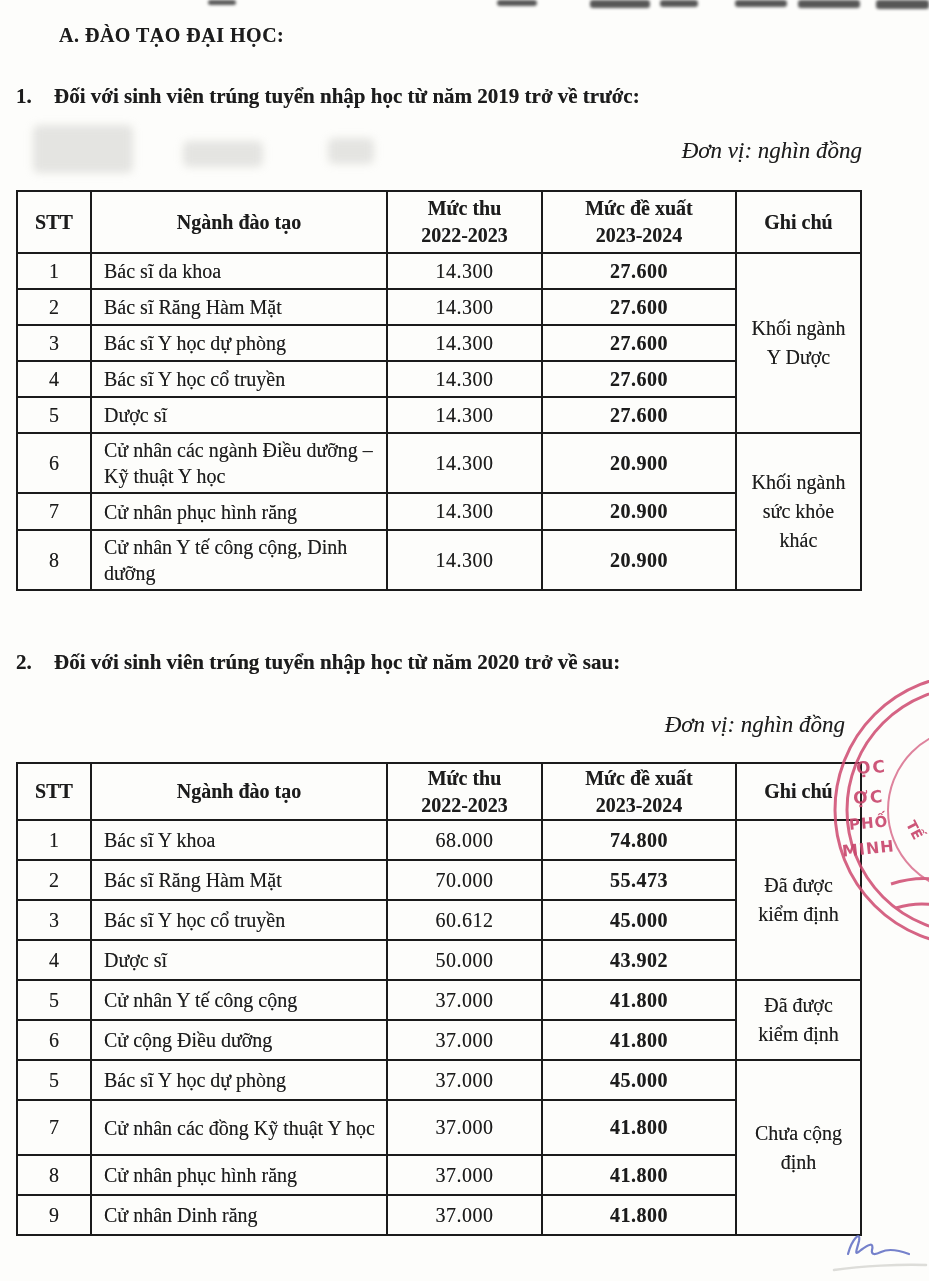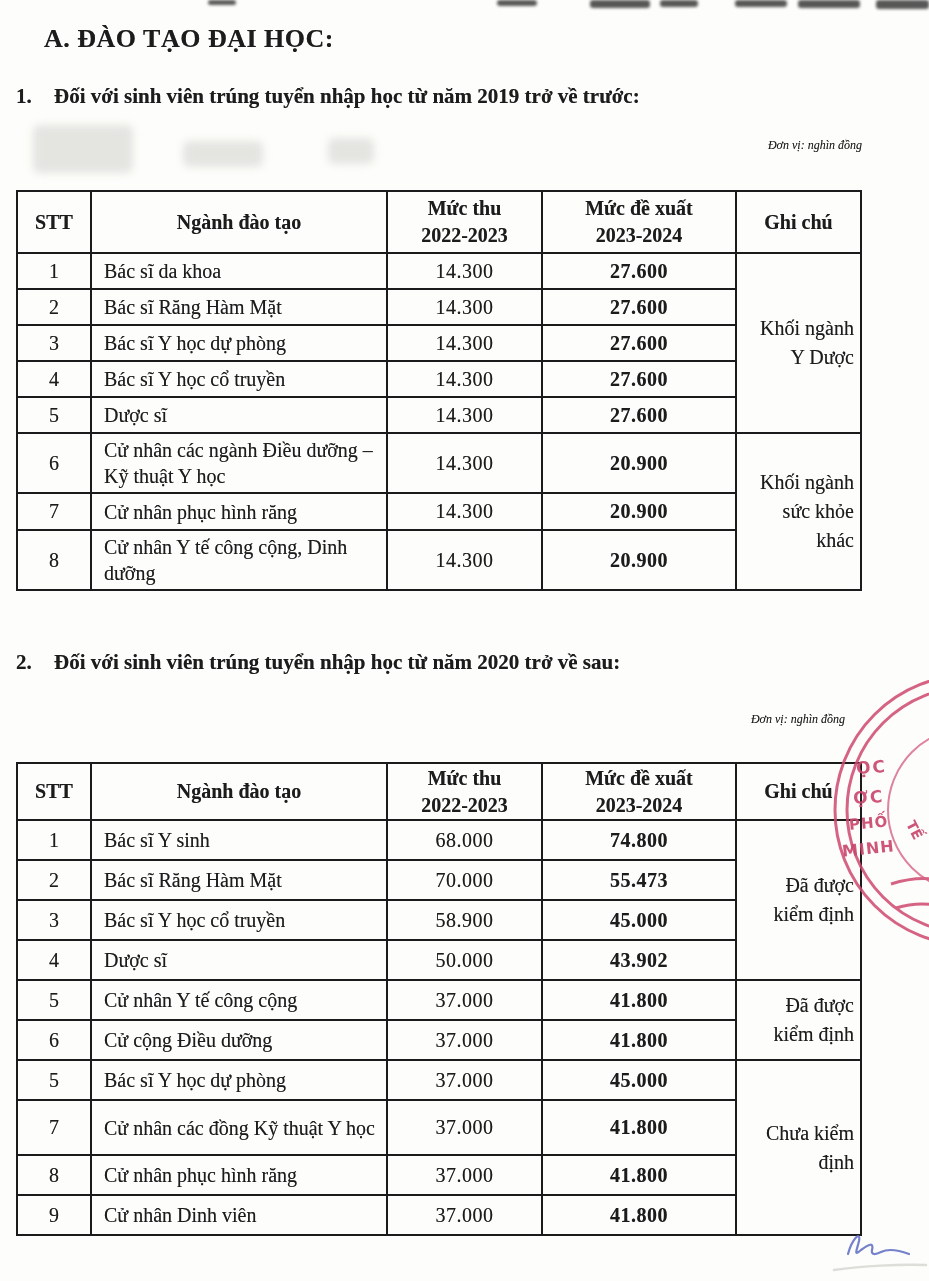--- a/index.html
+++ b/index.html
@@ -9,34 +9,34 @@
     font-family:"Liberation Serif","DejaVu Serif",serif;
     color:#1c1c1c;
   }
   
   .smudge{position:absolute;top:0;background:#2e2e2e;border-radius:3px;
     filter:blur(1.5px);opacity:.8;}
   
   .blob{position:absolute;background:rgba(172,172,164,.30);border-radius:6px;filter:blur(4px);}
 
   .title{
-    position:absolute;left:44px;top:24px;
-    font-size:26px;font-weight:bold;letter-spacing:.5px;
+    position:absolute;left:59px;top:24px;
+    font-size:20px;font-weight:bold;letter-spacing:.5px;
     text-shadow:0 0 .5px rgba(30,30,30,.55);
   }
   .heading{
     position:absolute;left:16px;display:flex;
     font-size:21px;font-weight:bold;
     text-shadow:0 0 .5px rgba(30,30,30,.55);
   }
   .heading .hnum{width:38px;}
   .h1pos{top:84px;}
   .h2pos{top:650px;}
   .unit{
-    position:absolute;font-size:12px;font-style:italic;
+    position:absolute;font-size:23px;font-style:italic;
     text-shadow:0 0 .4px rgba(30,30,30,.4);
   }
   .u1{right:67px;top:138px;}
   .u2{right:84px;top:712px;}
 
   table.doc-table{
     position:absolute;left:16px;border-collapse:collapse;table-layout:fixed;
     width:844px;
   }
   .t1{top:190px;}
@@ -52,21 +52,21 @@
   .hh2{height:57px;}
   .h36{height:36px;}
   .h37{height:37px;}
   .h40{height:40px;}
   .h55{height:55px;}
   .h60{height:60px;}
   td.c-stt{text-align:center;}
   td.c-major{text-align:left;padding:2px 8px 2px 12px;line-height:1.3;}
   td.c-fee{text-align:center;letter-spacing:.5px;margin-left:32px;}
   td.c-fee.bold{font-weight:bold;}
-  td.c-note{text-align:right;line-height:1.45;padding:2px 6px;}
+  td.c-note{text-align:center;line-height:1.45;padding:2px 6px;}
 
   
   .stamp{position:absolute;left:0;top:0;width:929px;height:1281px;pointer-events:none;}
   .stamp svg{position:absolute;left:800px;top:655px;}
   .stamp-frag{
     position:absolute;color:#c9486e;font-family:"DejaVu Sans","Liberation Sans",sans-serif;
     font-weight:bold;opacity:.92;white-space:nowrap;
   }
   .f1{left:856px;top:757px;font-size:17px;letter-spacing:2px;transform:rotate(-4deg);}
   .f2{left:853px;top:787px;font-size:17px;letter-spacing:2px;transform:rotate(-4deg);}
@@ -189,35 +189,35 @@
     <tbody>
         <tr class="hh2">
       <th>STT</th>
       <th>Ngành đào tạo</th>
       <th><span>Mức thu</span><br><span>2022-2023</span></th>
       <th><span>Mức đề xuất</span><br><span>2023-2024</span></th>
       <th>Ghi chú</th>
     </tr>
     <tr class="h40">
       <td class="c-stt">1</td>
-      <td class="c-major">Bác sĩ Y sinh</td>
+      <td class="c-major">Bác sĩ Y khoa</td>
       <td class="c-fee">68.000</td>
       <td class="c-fee bold">74.800</td>
       <td class="c-note" rowspan="4">Đã được kiểm định</td>
     </tr>
     <tr class="h40">
       <td class="c-stt">2</td>
       <td class="c-major">Bác sĩ Răng Hàm Mặt</td>
       <td class="c-fee">70.000</td>
       <td class="c-fee bold">55.473</td>
     </tr>
     <tr class="h40">
       <td class="c-stt">3</td>
       <td class="c-major">Bác sĩ Y học cổ truyền</td>
-      <td class="c-fee">58.900</td>
+      <td class="c-fee">60.612</td>
       <td class="c-fee bold">45.000</td>
     </tr>
     <tr class="h40">
       <td class="c-stt">4</td>
       <td class="c-major">Dược sĩ</td>
       <td class="c-fee">50.000</td>
       <td class="c-fee bold">43.902</td>
     </tr>
     <tr class="h40">
       <td class="c-stt">5</td>
@@ -230,37 +230,37 @@
       <td class="c-stt">6</td>
       <td class="c-major">Cử cộng Điều dưỡng</td>
       <td class="c-fee">37.000</td>
       <td class="c-fee bold">41.800</td>
     </tr>
     <tr class="h40">
       <td class="c-stt">5</td>
       <td class="c-major">Bác sĩ Y học dự phòng</td>
       <td class="c-fee">37.000</td>
       <td class="c-fee bold">45.000</td>
-      <td class="c-note" rowspan="4">Chưa kiểm định</td>
+      <td class="c-note" rowspan="4">Chưa cộng định</td>
     </tr>
     <tr class="h55">
       <td class="c-stt">7</td>
       <td class="c-major">Cử nhân các đồng Kỹ thuật Y học</td>
       <td class="c-fee">37.000</td>
       <td class="c-fee bold">41.800</td>
     </tr>
     <tr class="h40">
       <td class="c-stt">8</td>
       <td class="c-major">Cử nhân phục hình răng</td>
       <td class="c-fee">37.000</td>
       <td class="c-fee bold">41.800</td>
     </tr>
     <tr class="h40">
       <td class="c-stt">9</td>
-      <td class="c-major">Cử nhân Dinh viên</td>
+      <td class="c-major">Cử nhân Dinh răng</td>
       <td class="c-fee">37.000</td>
       <td class="c-fee bold">41.800</td>
     </tr>
   </tbody>
     </table>
 
   <div class="stamp">
     <svg width="129" height="310" viewBox="800 655 129 310">
       <g fill="none" stroke="#cf4a70" opacity="0.85">
         <circle cx="970" cy="810" r="135" stroke-width="3"></circle>

